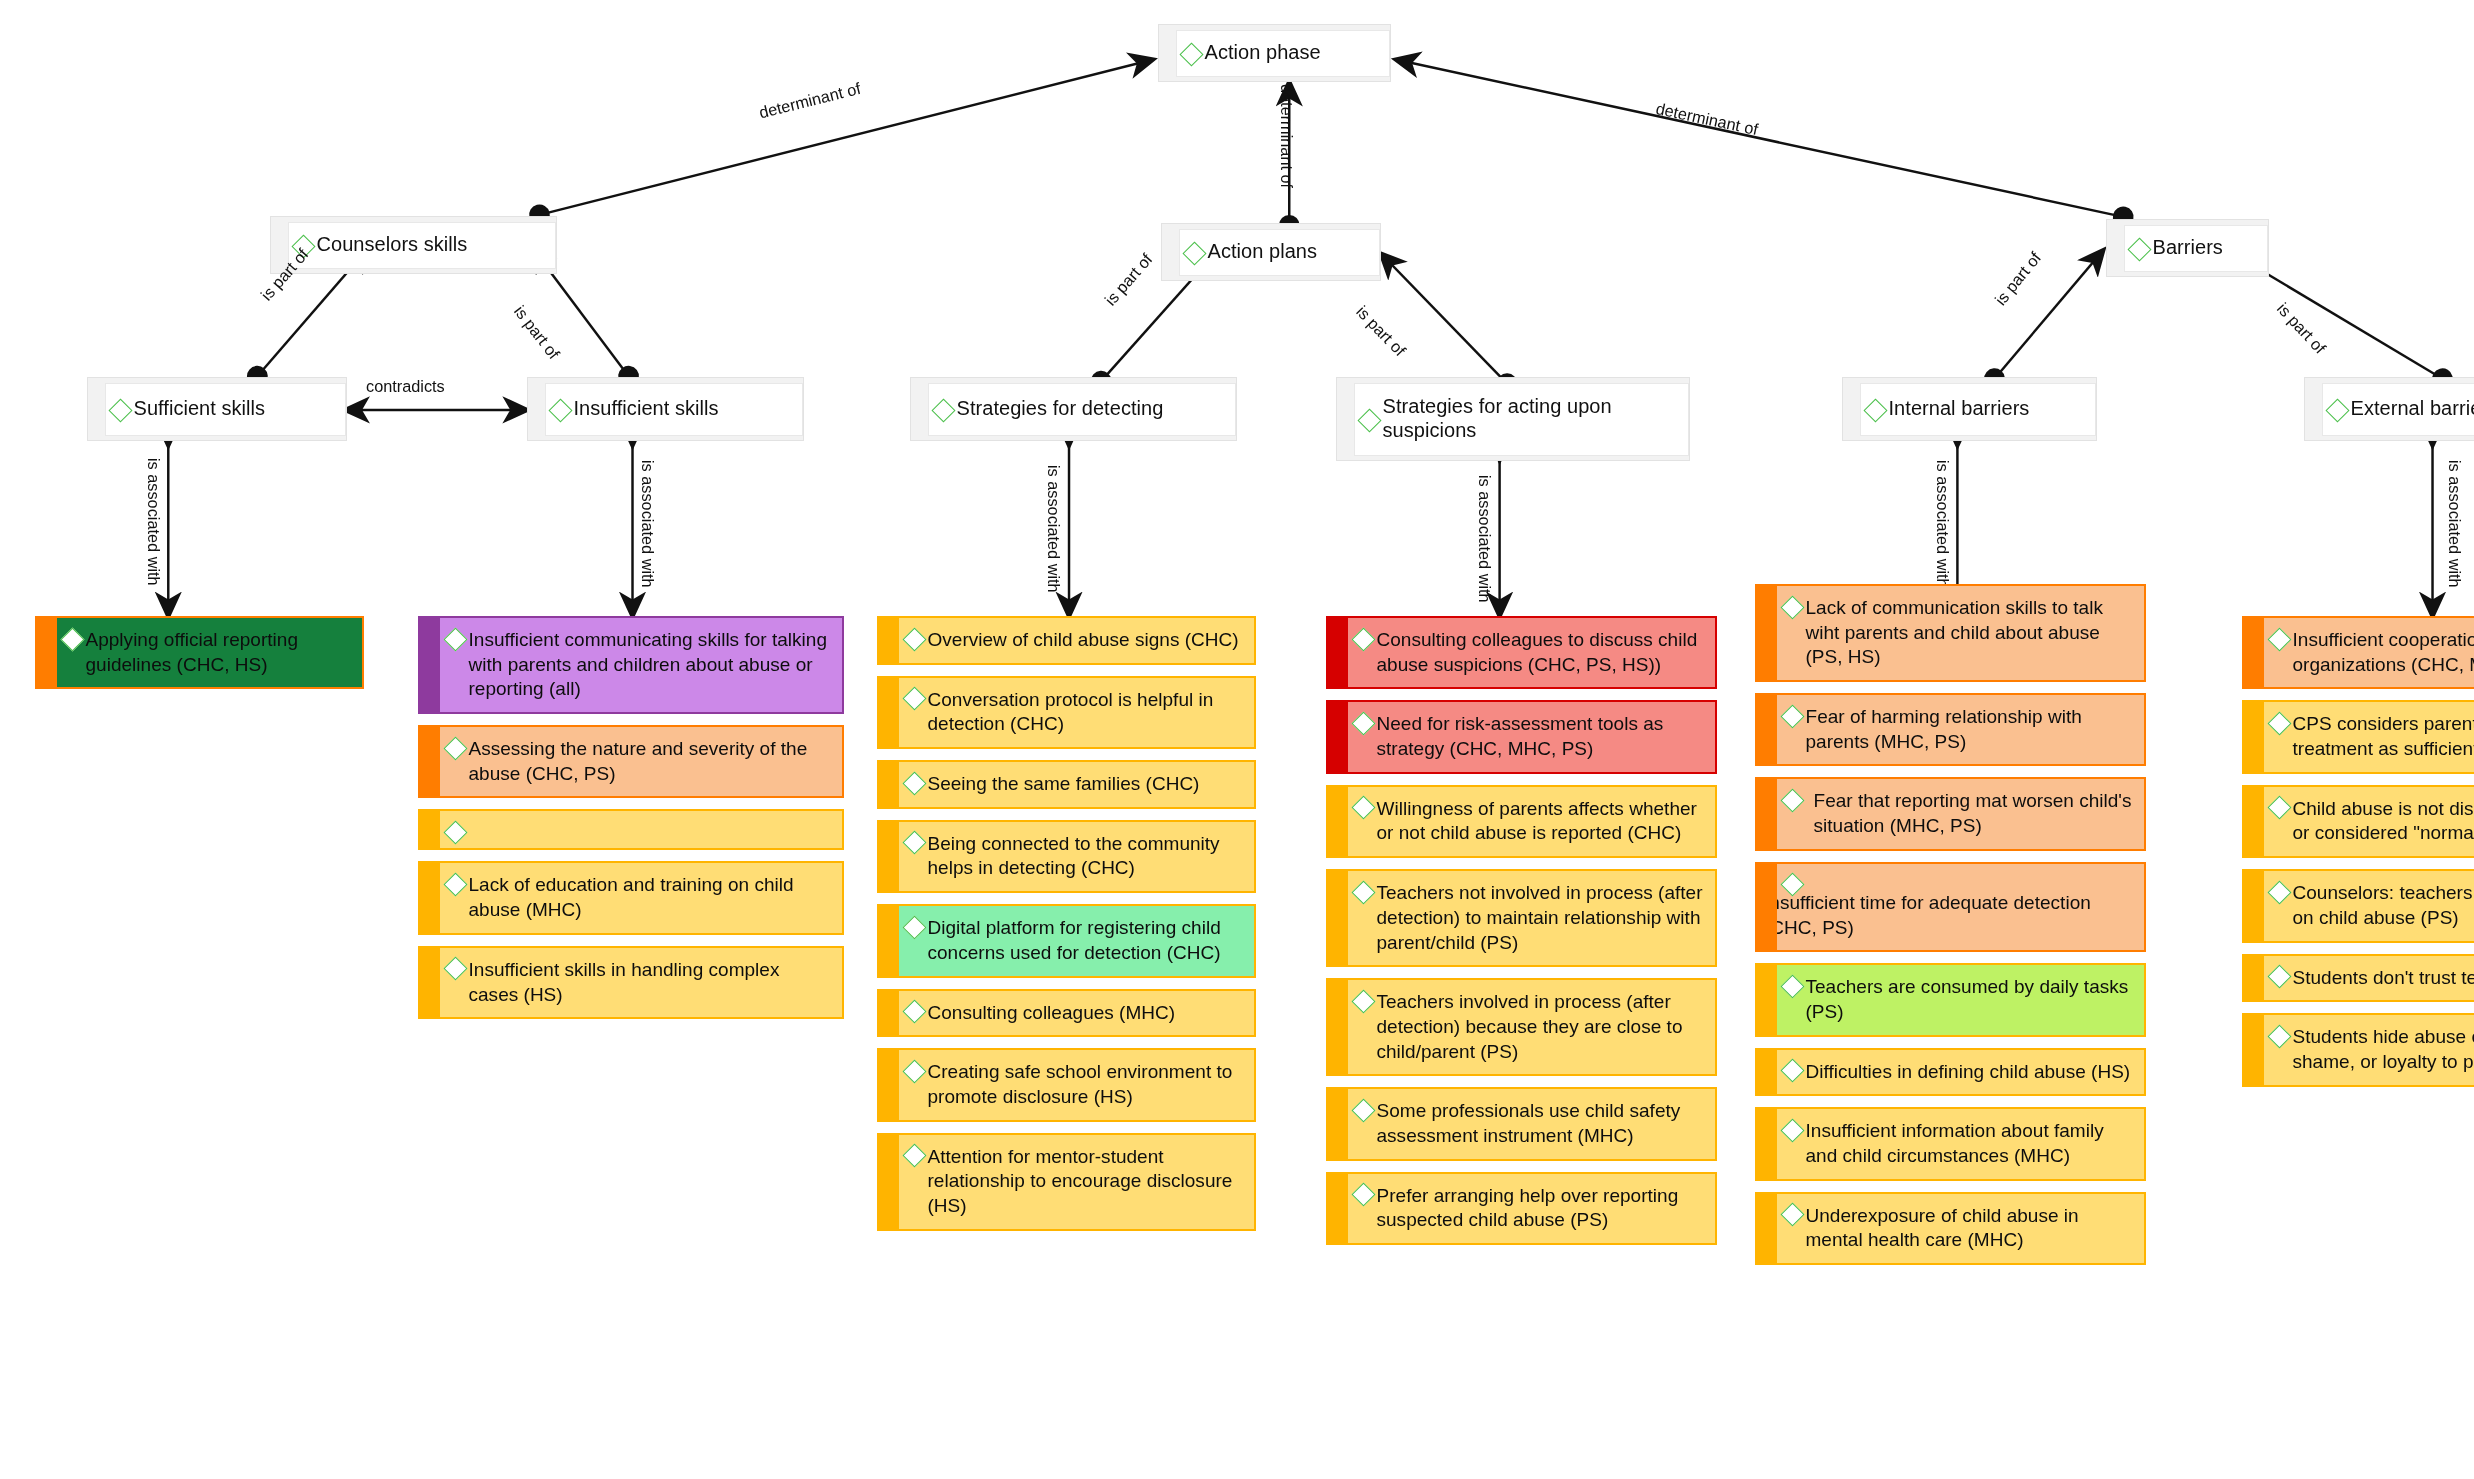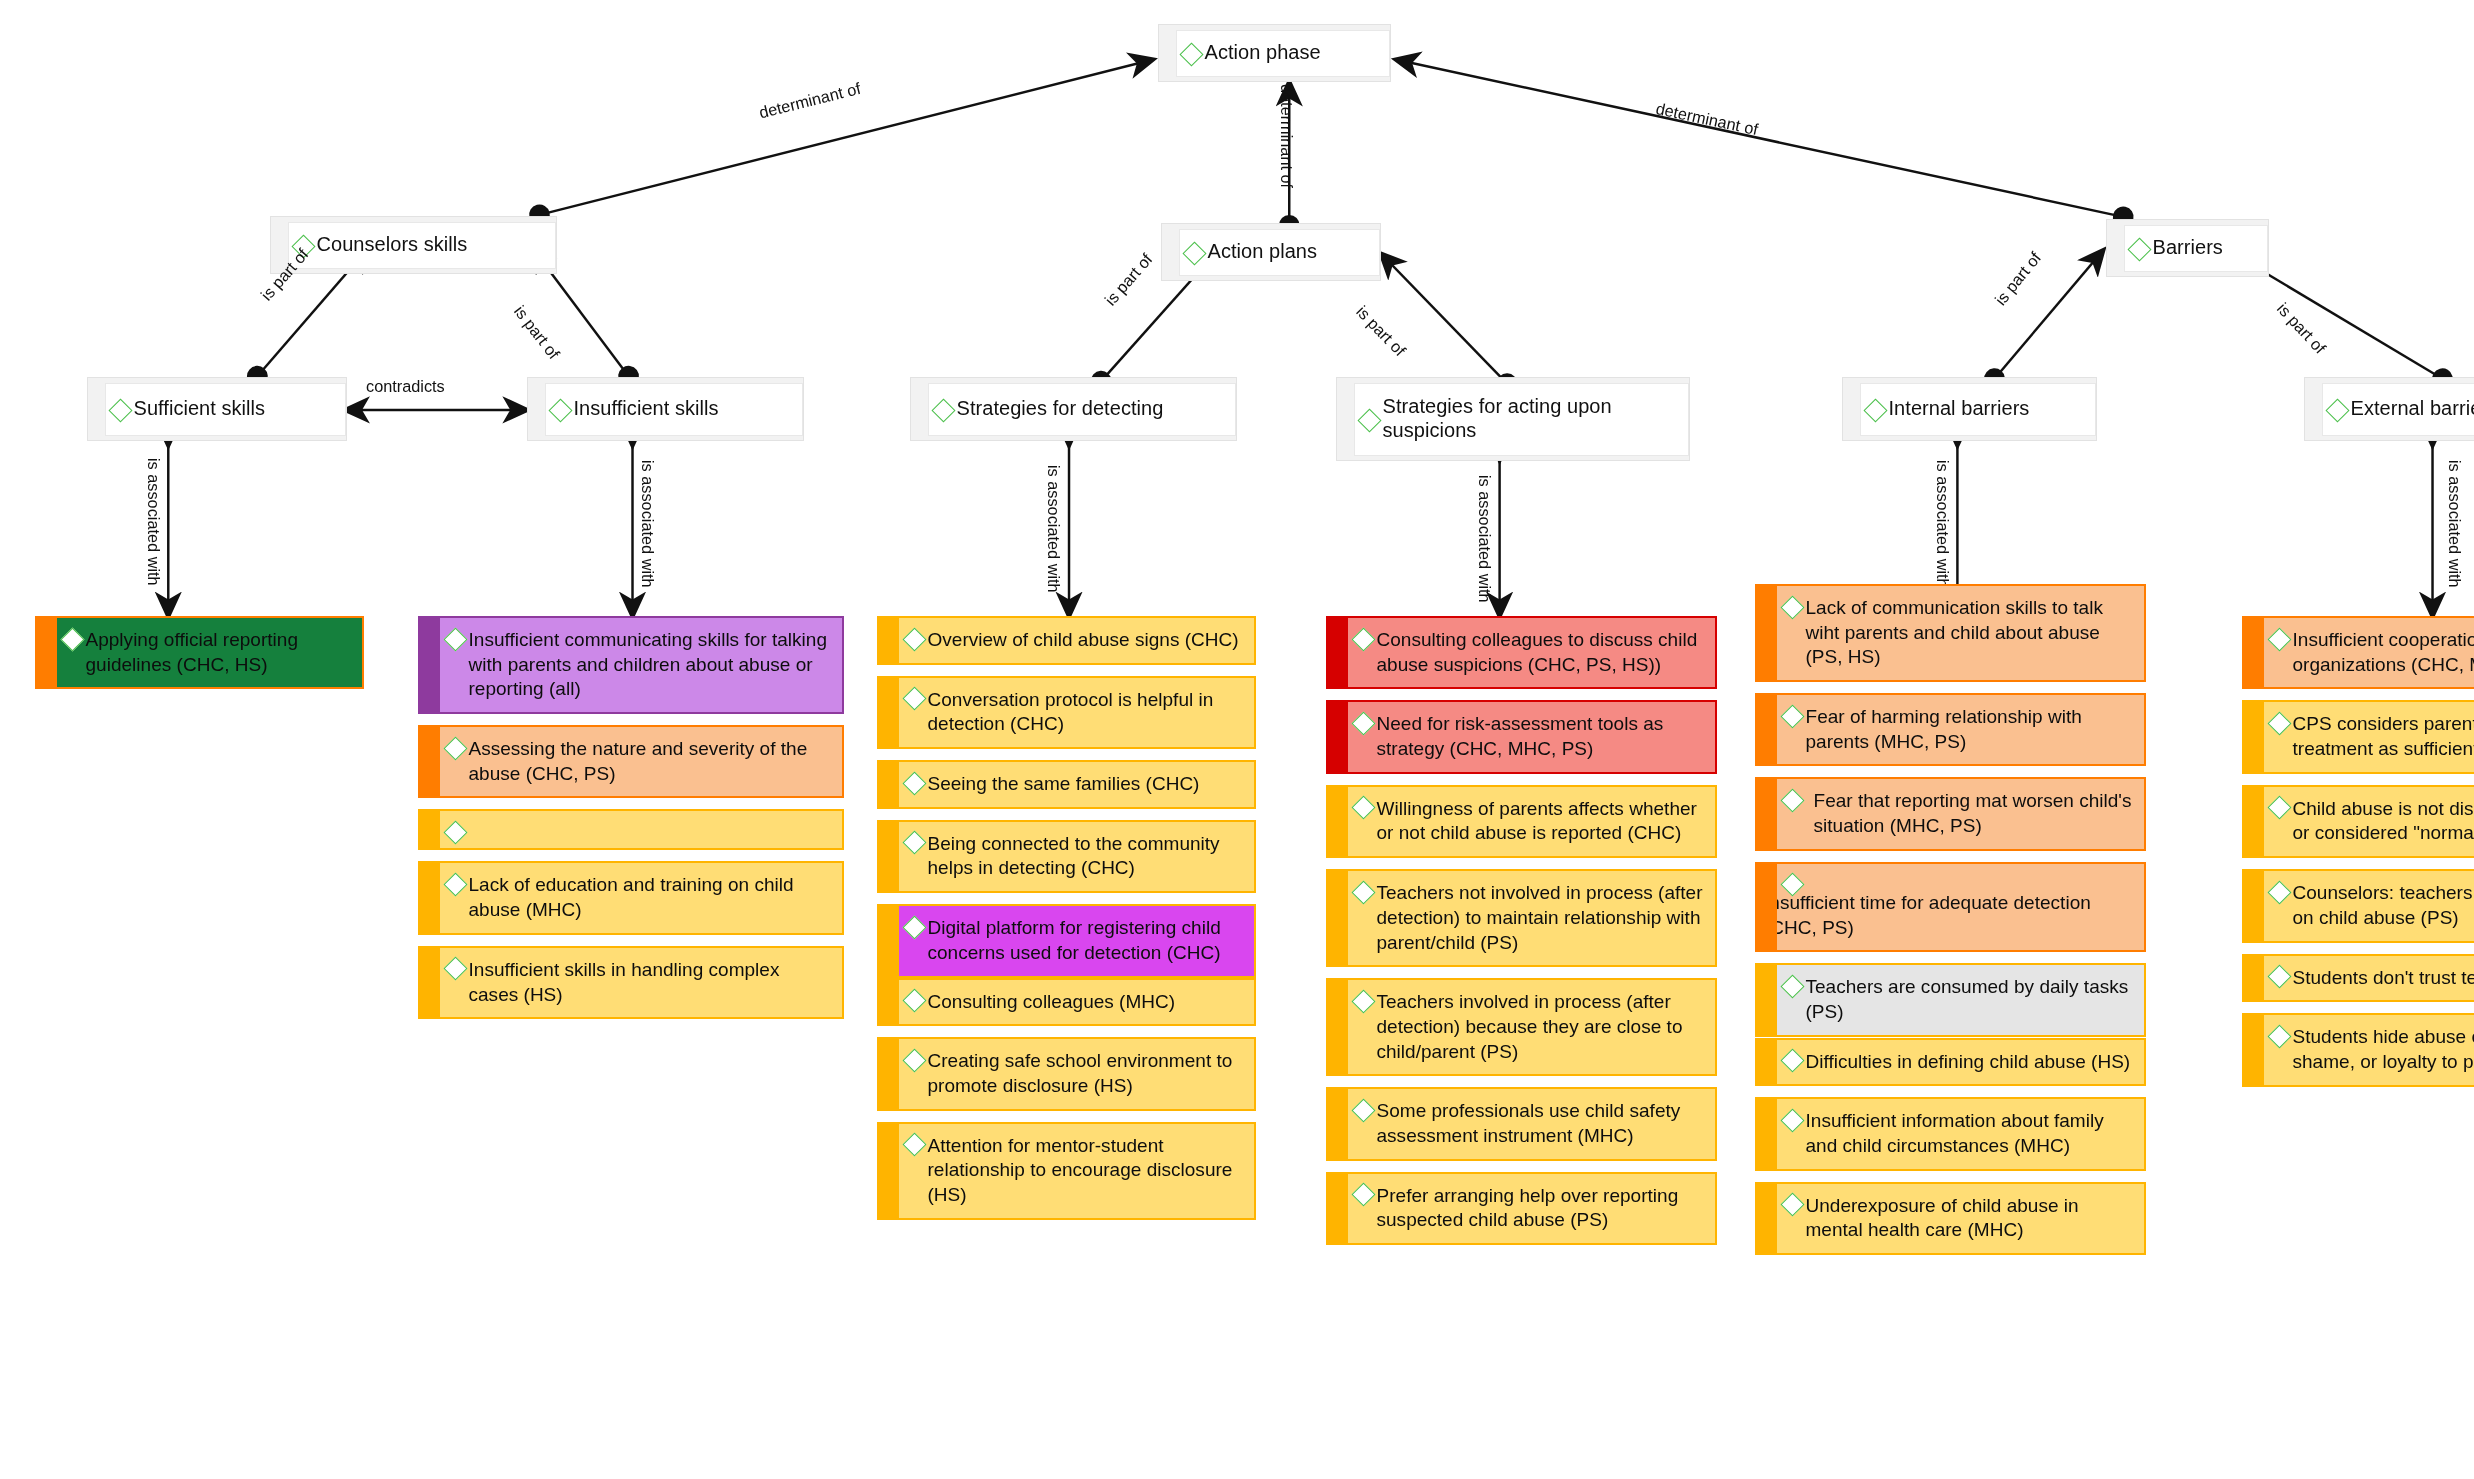--- a/index.html
+++ b/index.html
@@ -294,21 +294,21 @@
       <div class="qbox" style="position: relative; margin-bottom: 11px; border-color: rgb(255, 180, 0); background: rgb(255, 221, 117); width: 100%;">
         <div class="lbar" style="background: rgb(255, 180, 0);"></div>
         <span class="dia" style="margin-left: 20px;"></span>
         <span class="qtext">Seeing the same families (CHC)</span>
       </div>
       <div class="qbox" style="position: relative; margin-bottom: 11px; border-color: rgb(255, 180, 0); background: rgb(255, 221, 117); width: 100%;">
         <div class="lbar" style="background: rgb(255, 180, 0);"></div>
         <span class="dia" style="margin-left: 20px;"></span>
         <span class="qtext">Being connected to the community helps in detecting (CHC)</span>
       </div>
-      <div class="qbox" style="position: relative; border-color: rgb(255, 180, 0); background: #d946ef; width: 100%;">
+      <div class="qbox" style="position: relative; margin-bottom: 11px; border-color: rgb(255, 180, 0); background: #86efac; width: 100%;">
         <div class="lbar" style="background: rgb(255, 180, 0);"></div>
         <span class="dia" style="margin-left: 20px;"></span>
         <span class="qtext">Digital platform for registering child concerns used for detection (CHC)</span>
       </div>
       <div class="qbox" style="position: relative; margin-bottom: 11px; border-color: rgb(255, 180, 0); background: rgb(255, 221, 117); width: 100%;">
         <div class="lbar" style="background: rgb(255, 180, 0);"></div>
         <span class="dia" style="margin-left: 20px;"></span>
         <span class="qtext">Consulting colleagues (MHC)</span>
       </div>
       <div class="qbox" style="position: relative; margin-bottom: 11px; border-color: rgb(255, 180, 0); background: rgb(255, 221, 117); width: 100%;">
@@ -375,21 +375,21 @@
       <div class="qbox" style="position: relative; margin-bottom: 11px; border-color: rgb(255, 125, 0); background: rgb(250, 192, 144); width: 100%; gap: 8px;">
         <div class="lbar" style="background: rgb(255, 125, 0);"></div>
         <span class="dia" style="margin-left: 20px;"></span>
         <span class="qtext">Fear that reporting mat worsen child's situation (MHC, PS)</span>
       </div>
       <div class="qbox" style="position: relative; margin-bottom: 11px; border-color: rgb(255, 125, 0); background: rgb(250, 192, 144); width: 100%; flex-direction: column;">
         <div class="lbar" style="background: rgb(255, 125, 0);"></div>
         <span class="dia" style="margin-left: 20px;"></span>
         <span class="qtext">Insufficient time for adequate detection (CHC, PS)</span>
       </div>
-      <div class="qbox" style="position: relative; margin-bottom: 1px; border-color: rgb(255, 180, 0); background: #e5e5e5; width: 100%;">
+      <div class="qbox" style="position: relative; margin-bottom: 11px; border-color: rgb(255, 180, 0); background: #bef264; width: 100%;">
         <div class="lbar" style="background: rgb(255, 180, 0);"></div>
         <span class="dia" style="margin-left: 20px;"></span>
         <span class="qtext">Teachers are consumed by daily tasks (PS)</span>
       </div>
       <div class="qbox" style="position: relative; margin-bottom: 11px; border-color: rgb(255, 180, 0); background: rgb(255, 221, 117); width: 100%;">
         <div class="lbar" style="background: rgb(255, 180, 0);"></div>
         <span class="dia" style="margin-left: 20px;"></span>
         <span class="qtext">Difficulties in defining child abuse (HS)</span>
       </div>
       <div class="qbox" style="position: relative; margin-bottom: 11px; border-color: rgb(255, 180, 0); background: rgb(255, 221, 117); width: 100%;">

